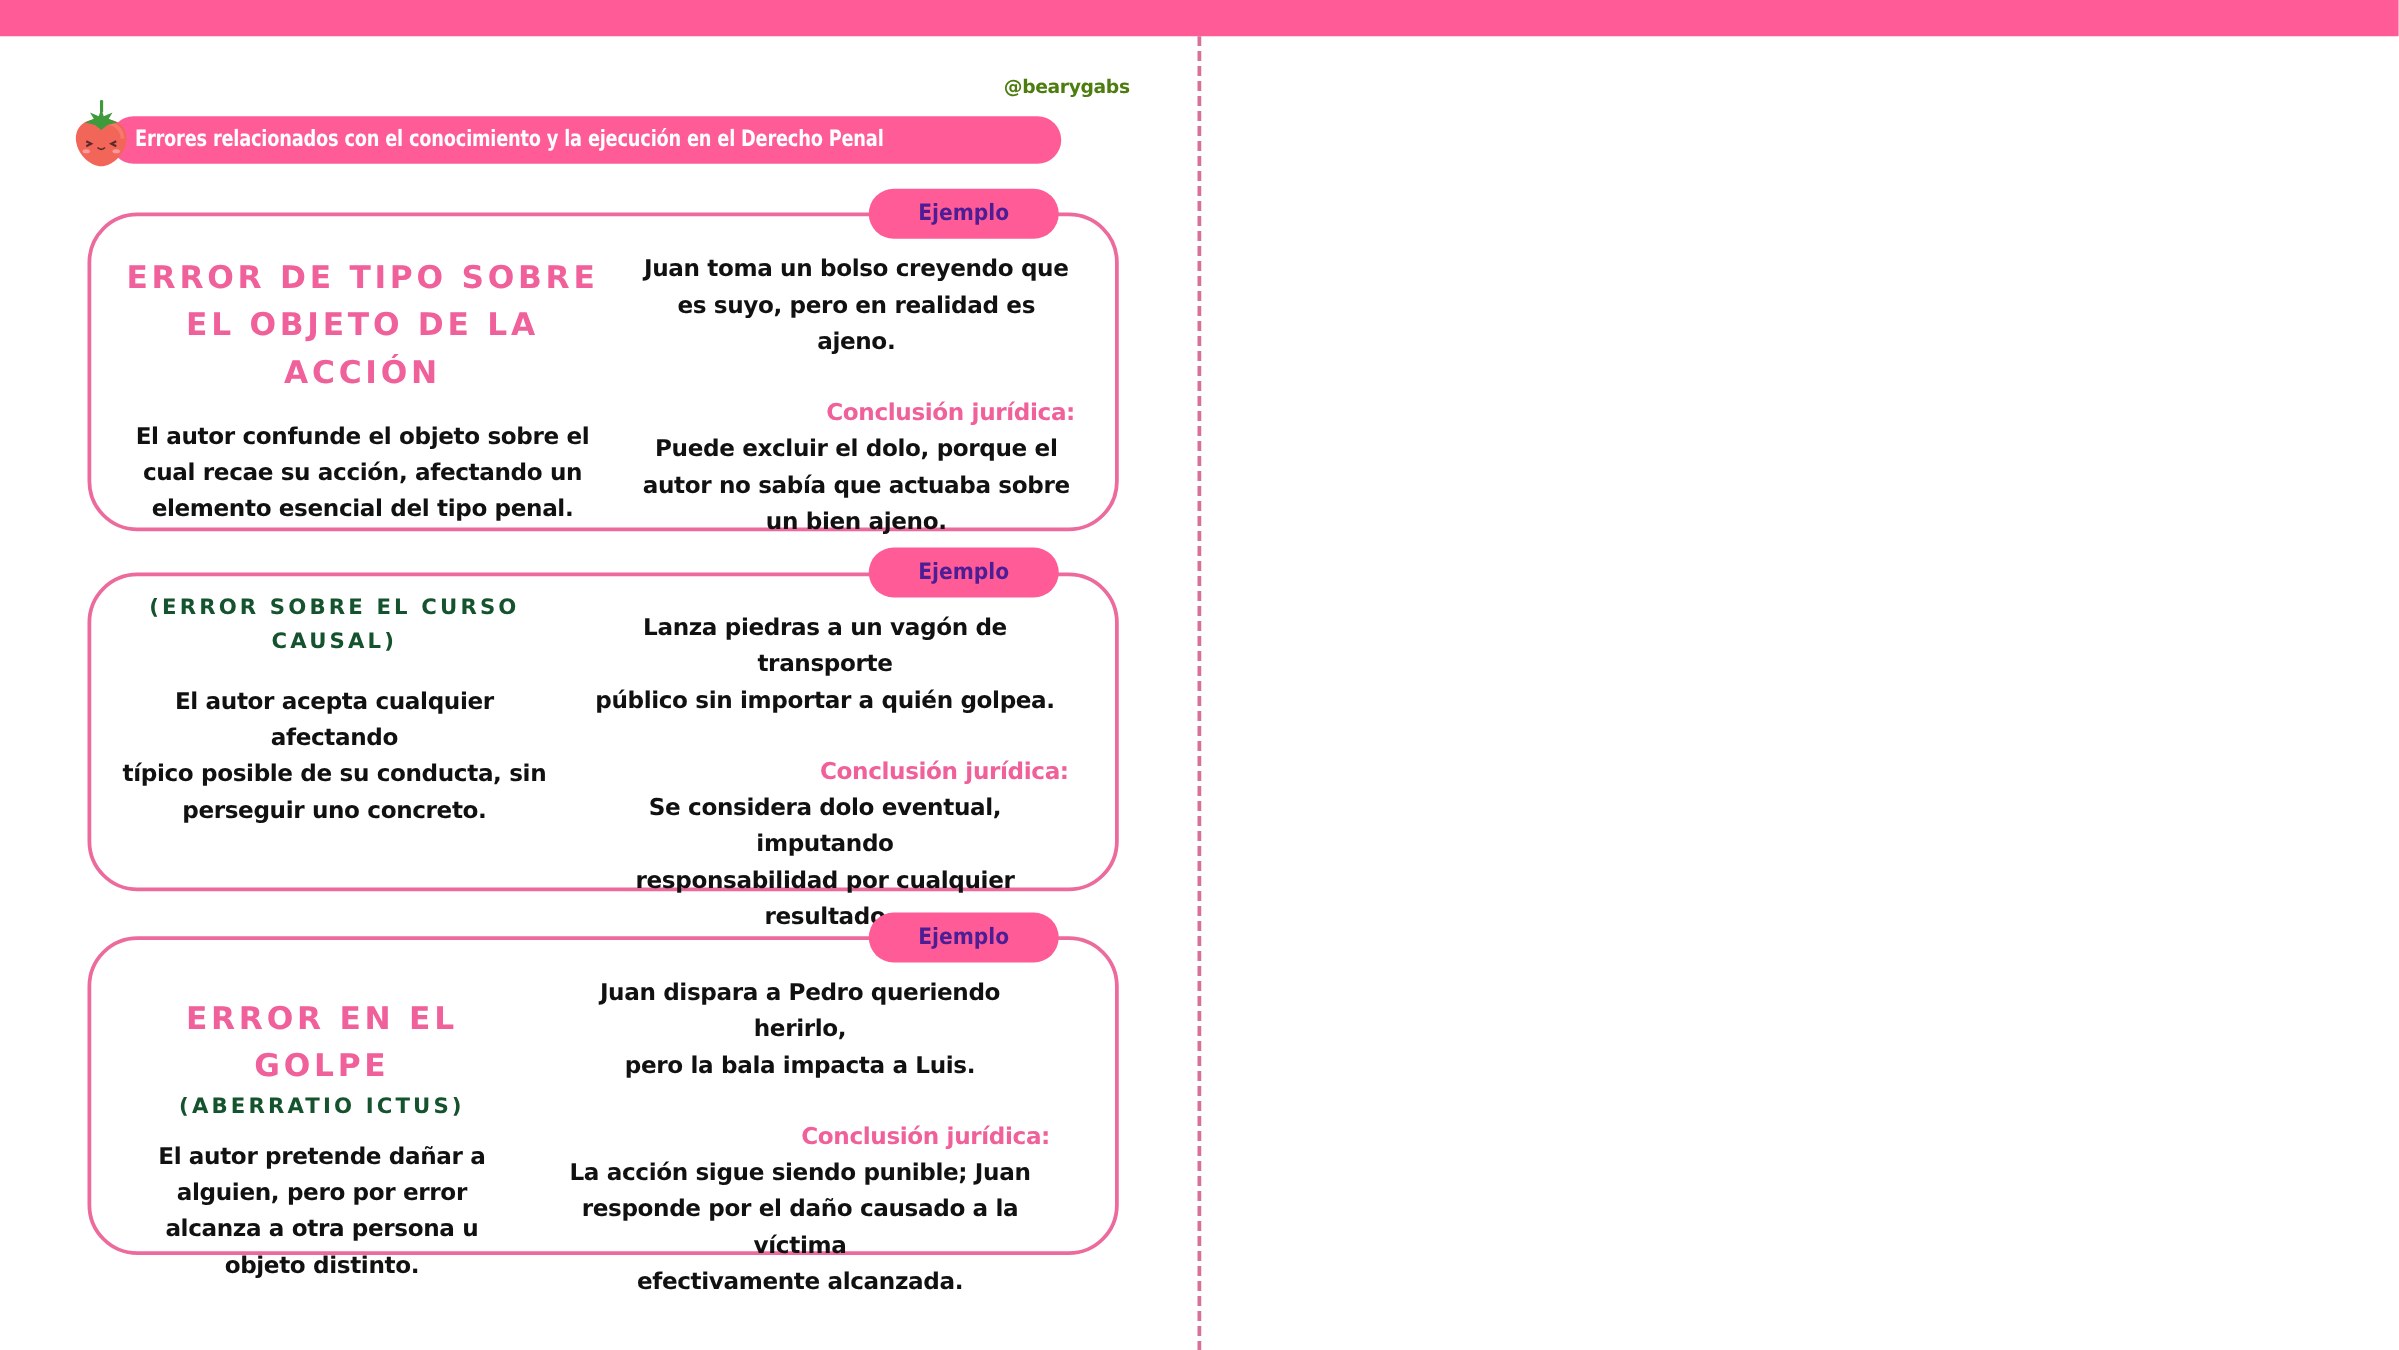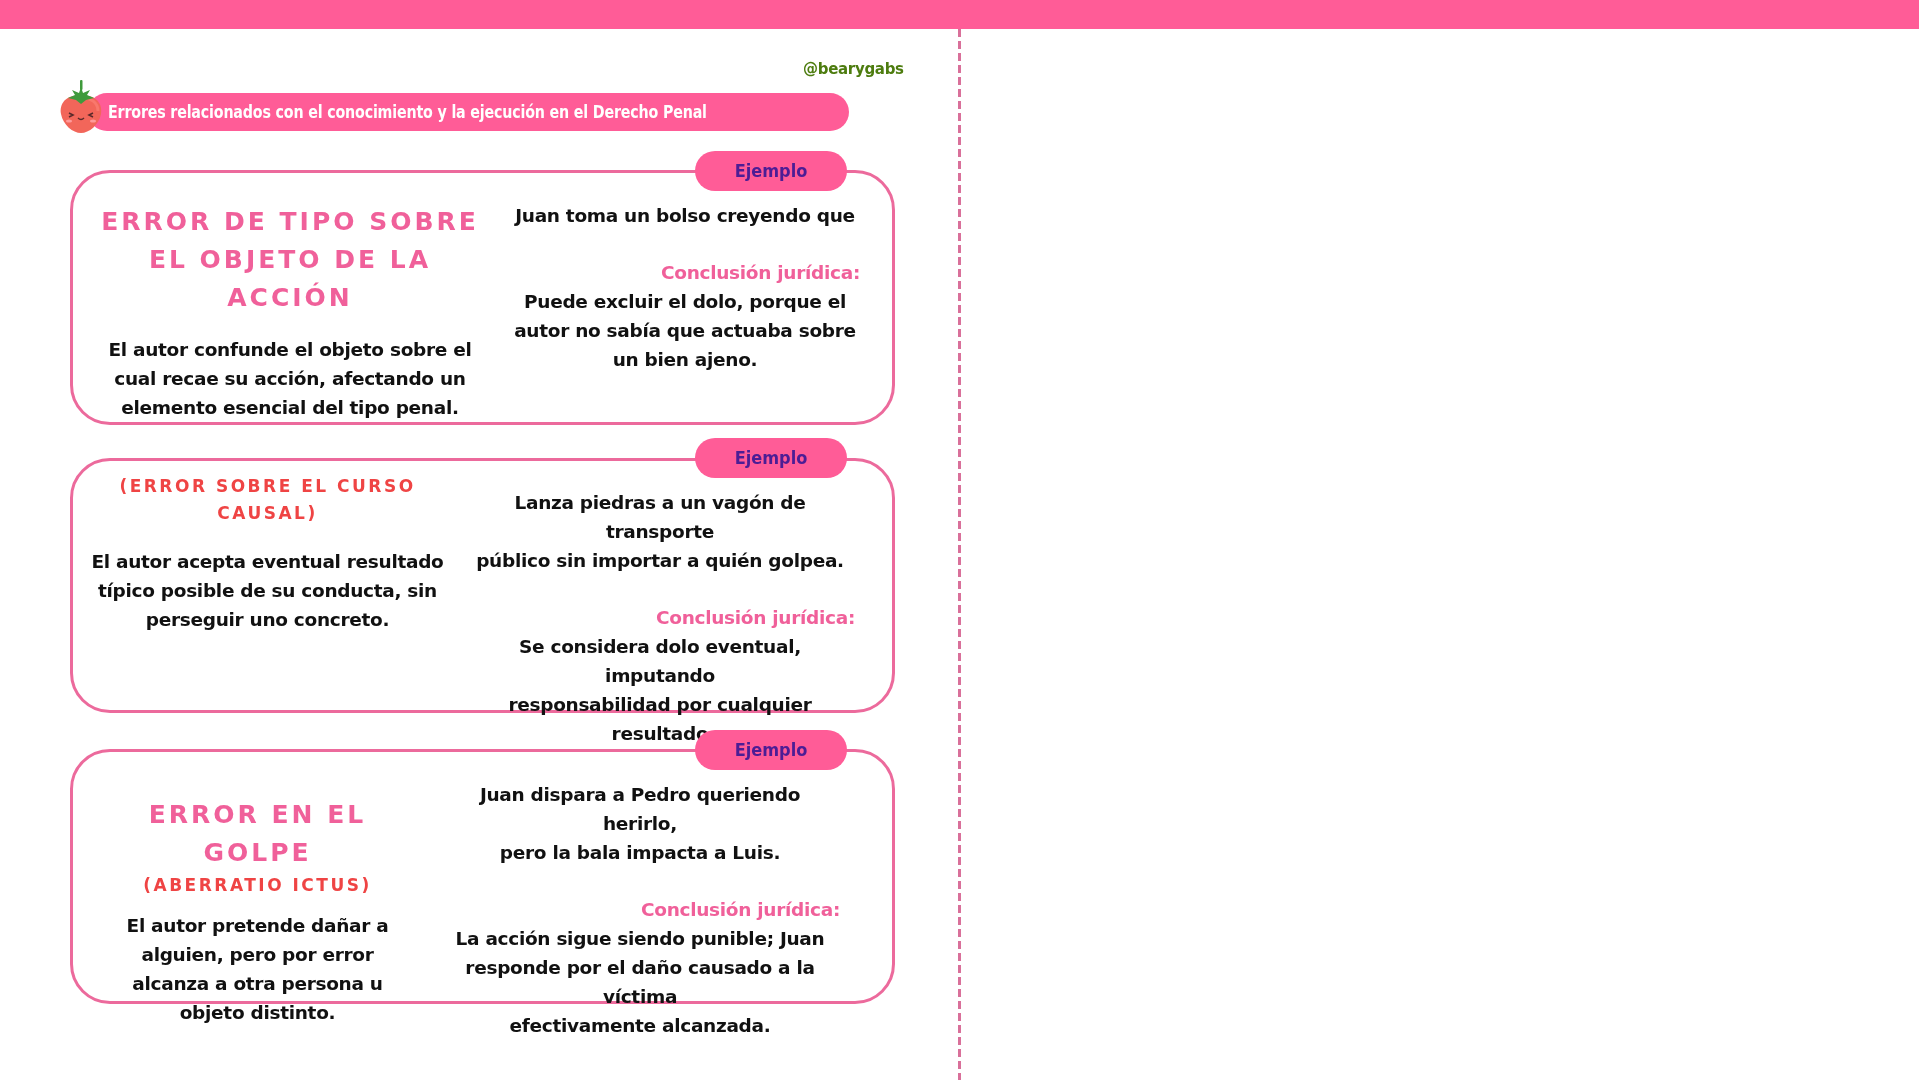--- a/index.html
+++ b/index.html
@@ -29,21 +29,21 @@
 
   .ejemplo { position: absolute; left: 695px; width: 152px; height: 40px; background: #ff5c97; border-radius: 20px;
     color: #4c1d95; font-weight: bold; font-size: 18px; text-align: center; line-height: 40px;
     font-family: "DejaVu Sans Condensed", "DejaVu Sans", sans-serif; }
   .ej1 { top: 151px; }
   .ej2 { top: 438px; }
   .ej3 { top: 730px; }
 
   .col { position: absolute; text-align: center; color: #111; }
   .title { color: #f0609a; font-weight: bold; font-size: 25px; letter-spacing: 3px; line-height: 38px; text-transform: uppercase; }
-  .subtitle { color: #ef4444; font-weight: bold; font-size: 17px; letter-spacing: 2.5px; line-height: 27px; text-transform: uppercase; }
+  .subtitle { color: #14532d; font-weight: bold; font-size: 17px; letter-spacing: 2.5px; line-height: 27px; text-transform: uppercase; }
   .body-text { font-weight: bold; font-size: 18.5px; line-height: 29px; letter-spacing: -0.3px; }
   .concl-label { color: #f0609a; font-weight: bold; font-size: 18.5px; line-height: 29px; letter-spacing: -0.3px; text-align: right; }
   .gap { height: 28px; }
 </style>
 </head>
 <body>
 
 <div class="top-bar"></div>
 <div class="divider"></div>
 
@@ -74,40 +74,41 @@
   <div style="height:18px"></div>
   <div class="body-text">
     <div>El autor confunde el objeto sobre el</div>
     <div>cual recae su acción, afectando un</div>
     <div>elemento esencial del tipo penal.</div>
   </div>
 </div>
 <div class="col" style="left:510px; top:201px; width:350px;">
   <div class="body-text">
     <div>Juan toma un bolso creyendo que</div>
+    <div>es suyo, pero en realidad es ajeno.</div>
   </div>
   <div class="gap"></div>
   <div class="concl-label">Conclusión jurídica:</div>
   <div class="body-text">
     <div>Puede excluir el dolo, porque el</div>
     <div>autor no sabía que actuaba sobre</div>
     <div>un bien ajeno.</div>
   </div>
 </div>
 
 <div class="card card2"></div>
 <div class="ejemplo ej2">Ejemplo</div>
 <div class="col" style="left:90px; top:473px; width:355px;">
   <div class="subtitle">
     <div>(ERROR SOBRE EL CURSO</div>
     <div>CAUSAL)</div>
   </div>
   <div style="height:20px"></div>
   <div class="body-text">
-    <div>El autor acepta eventual resultado</div>
+    <div>El autor acepta cualquier afectando</div>
     <div>típico posible de su conducta, sin</div>
     <div>perseguir uno concreto.</div>
   </div>
 </div>
 <div class="col" style="left:465px; top:488px; width:390px;">
   <div class="body-text">
     <div>Lanza piedras a un vagón de transporte</div>
     <div>público sin importar a quién golpea.</div>
   </div>
   <div class="gap"></div>

